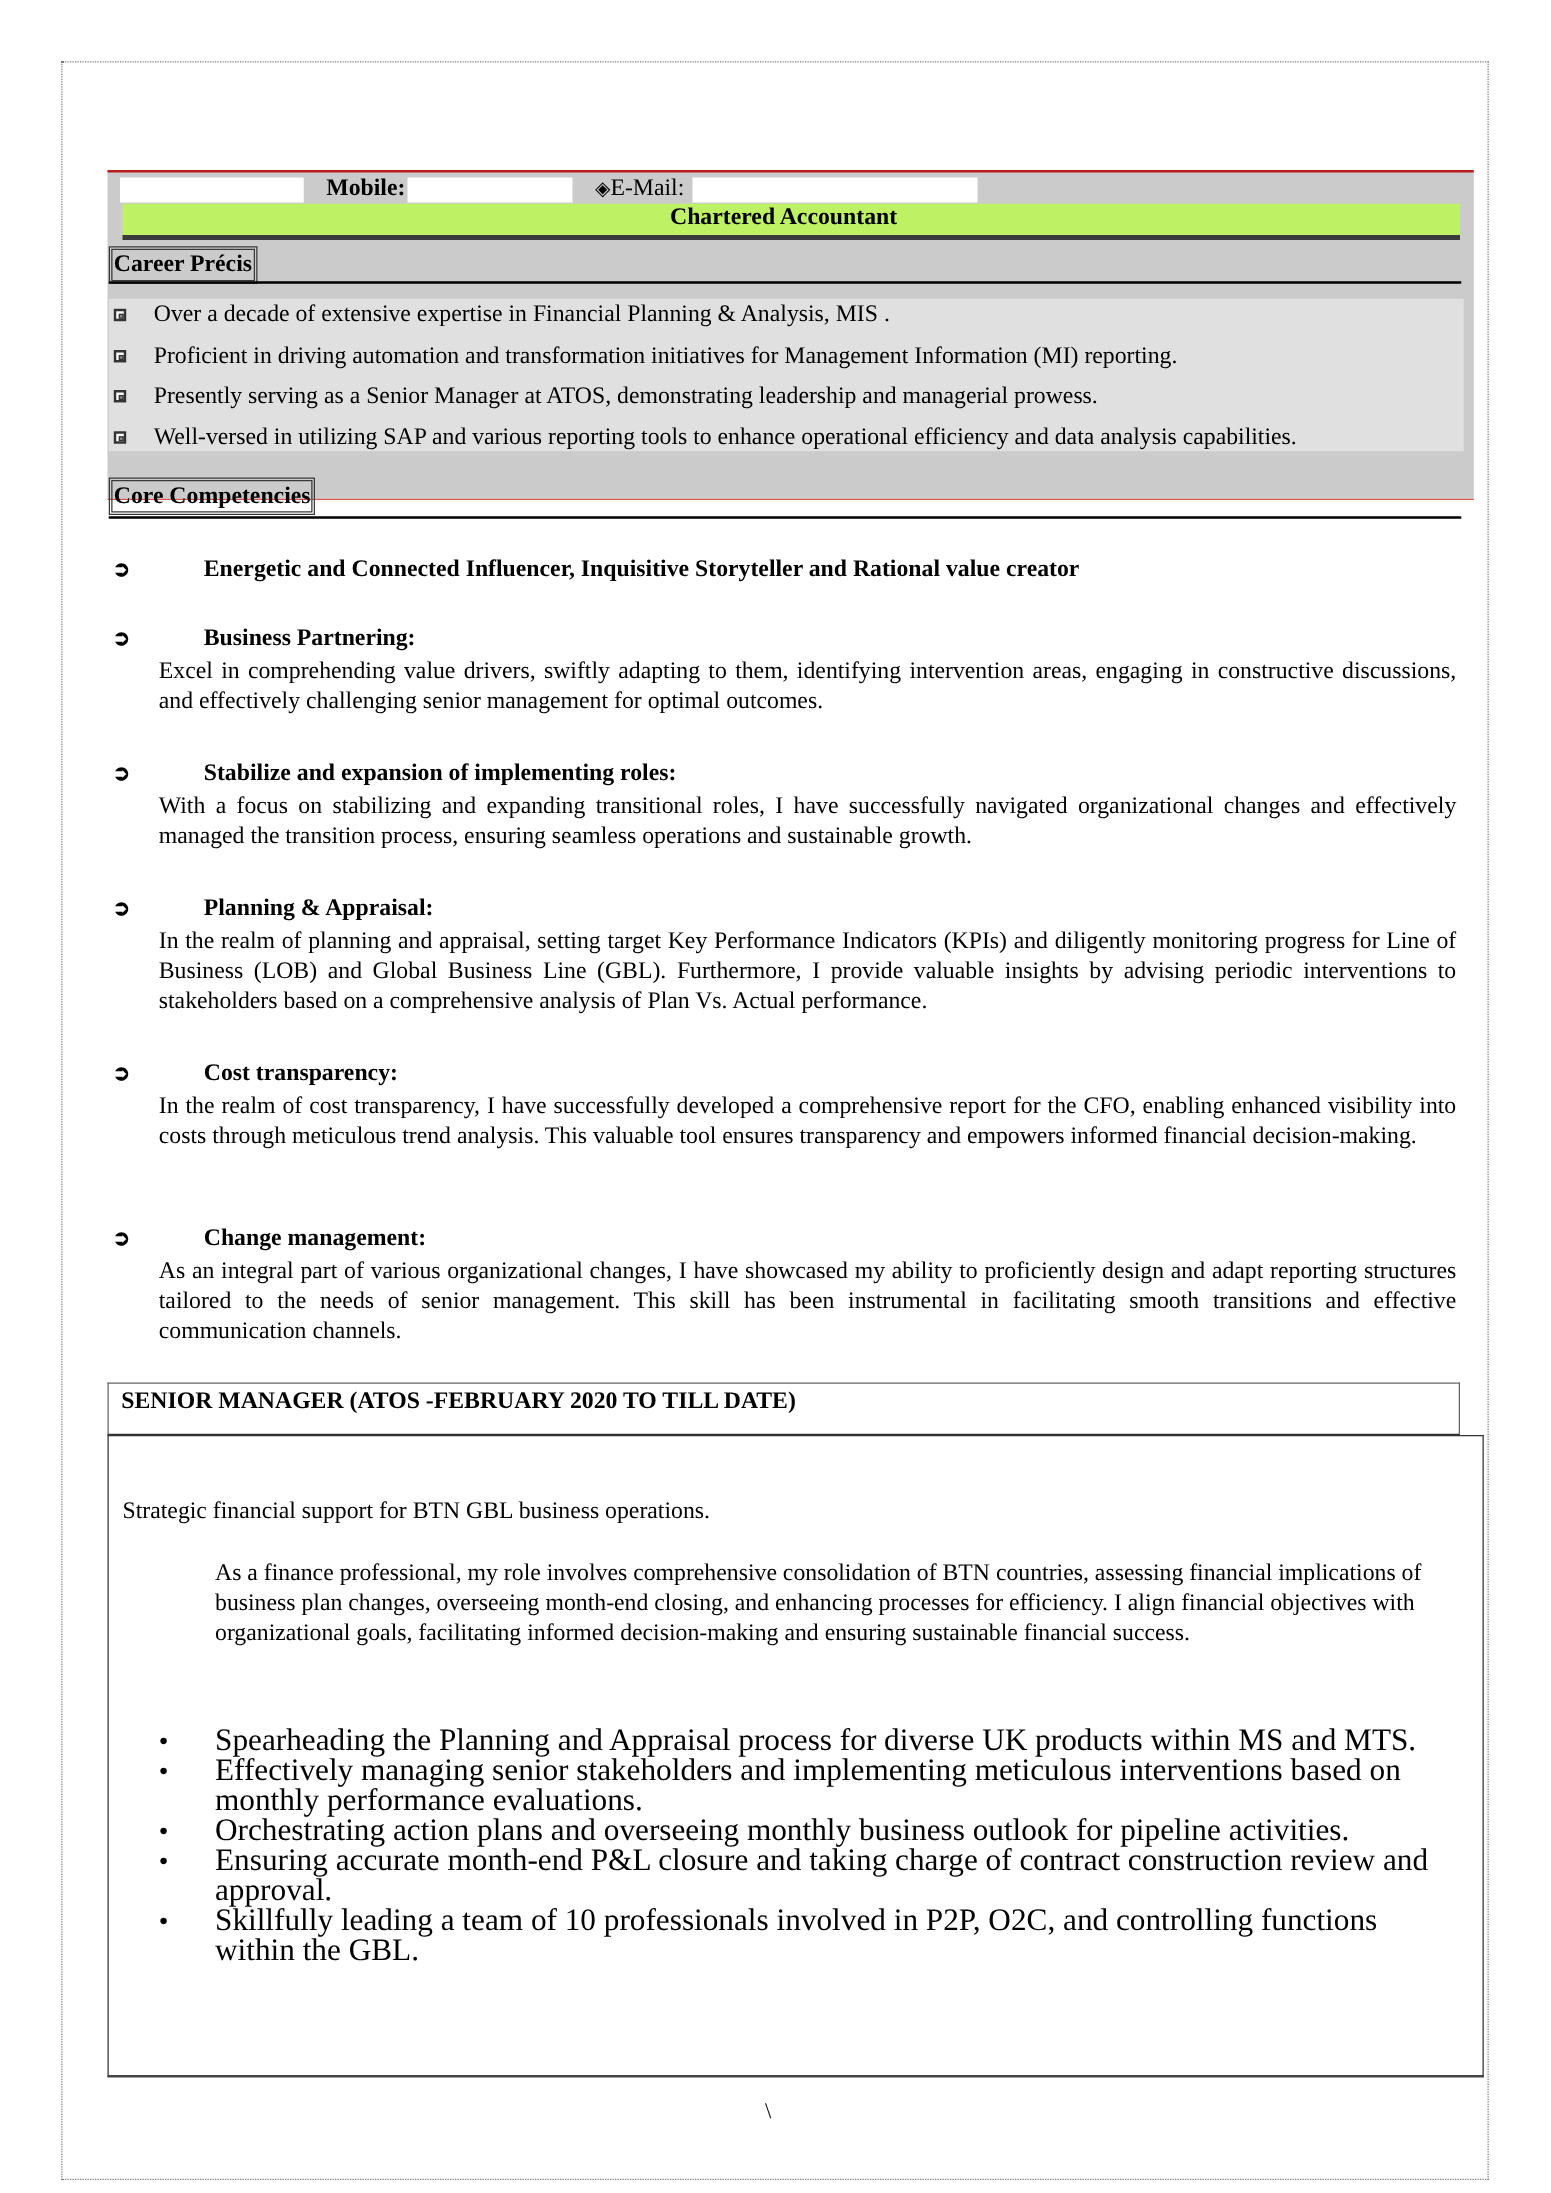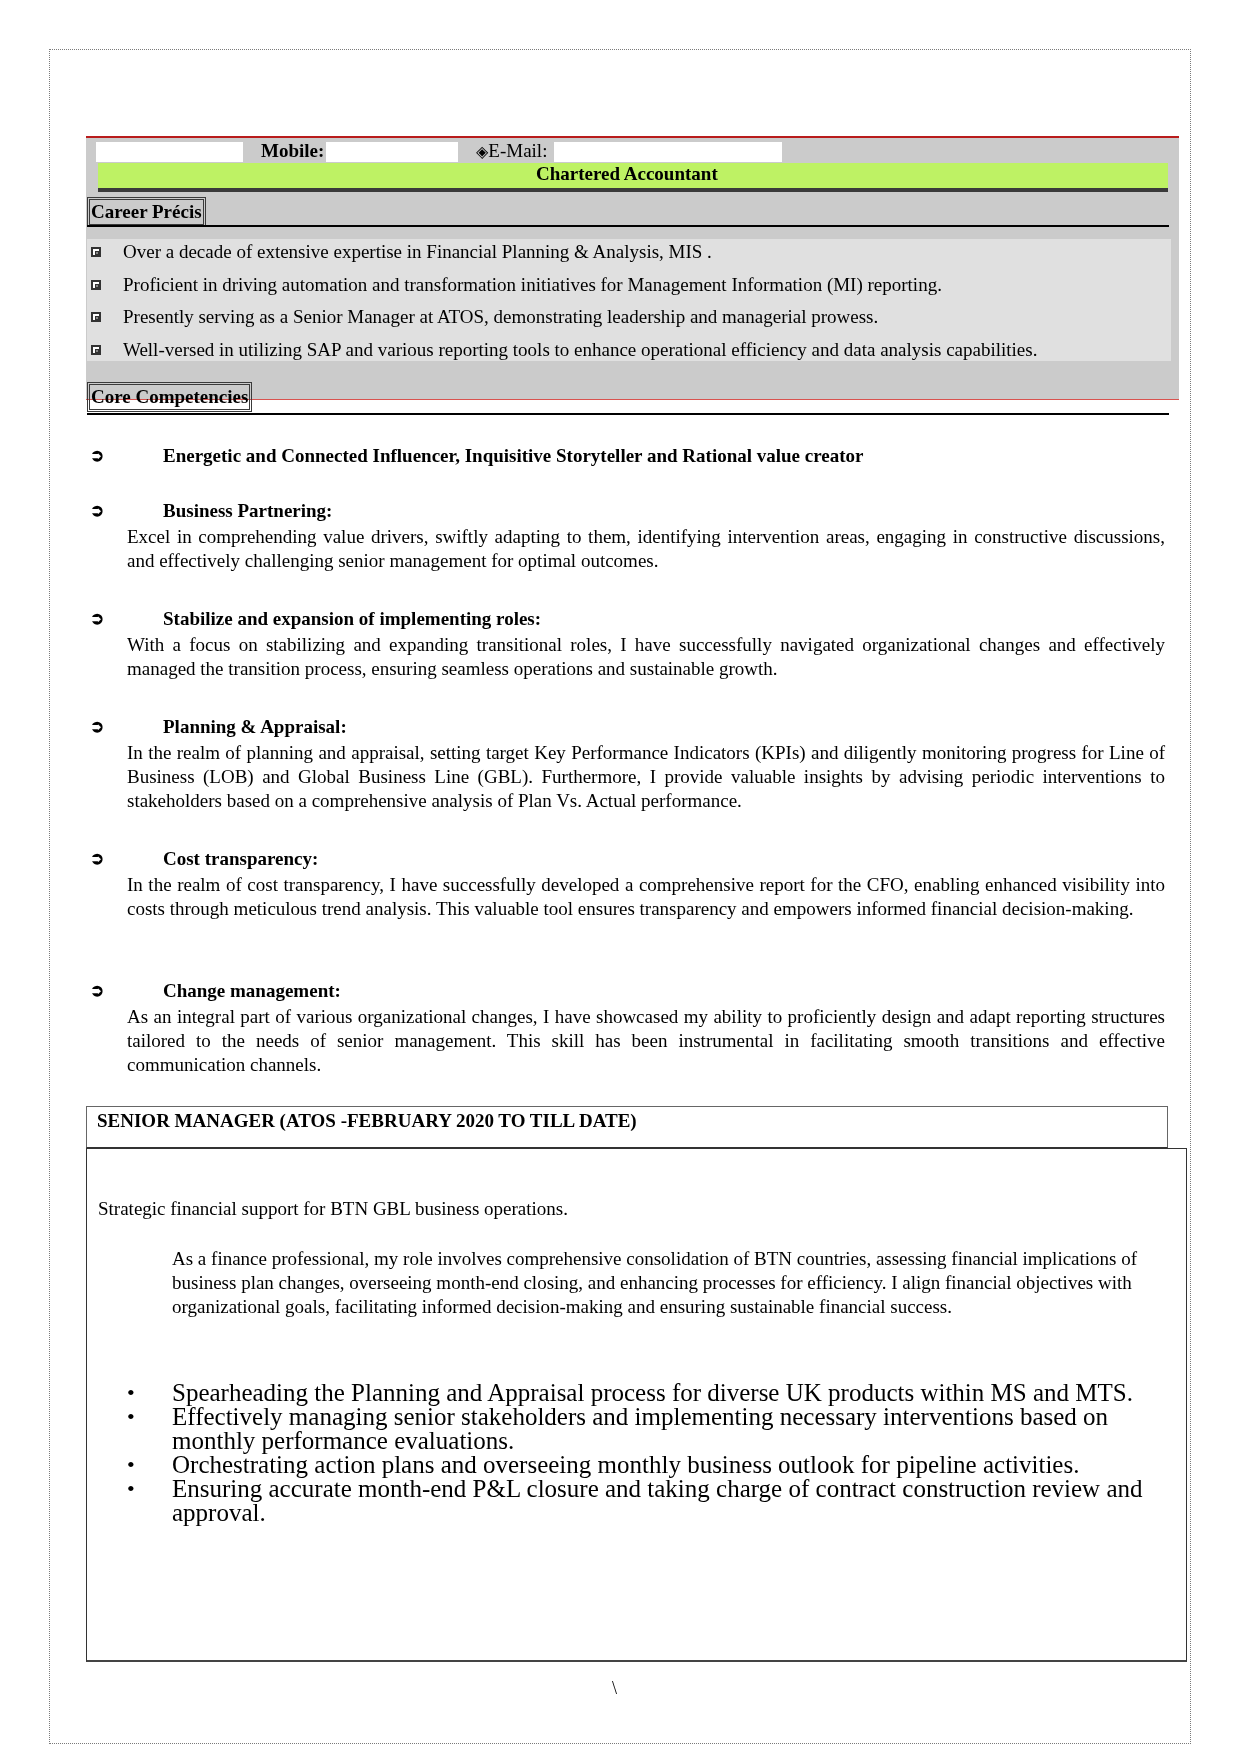--- a/index.html
+++ b/index.html
@@ -125,19 +125,20 @@
 </div>
 
 <div class="job-head">
   <span>SENIOR MANAGER (ATOS -FEBRUARY 2020 TO TILL DATE)</span>
 </div>
 <div class="job-box">
   <div class="job-lead">Strategic financial support for BTN GBL business operations.</div>
   <div class="job-para">As a finance professional, my role involves comprehensive consolidation of BTN countries, assessing financial implications of business plan changes, overseeing month-end closing, and enhancing processes for efficiency. I align financial objectives with organizational goals, facilitating informed decision-making and ensuring sustainable financial success.</div>
   <ul class="job-bullets">
     <li>Spearheading the Planning and Appraisal process for diverse UK products within MS and MTS.</li>
-    <li>Effectively managing senior stakeholders and implementing necessary interventions based on monthly performance evaluations.</li>
+    <li>Effectively managing senior stakeholders and implementing meticulous interventions based on monthly performance evaluations.</li>
     <li>Orchestrating action plans and overseeing monthly business outlook for pipeline activities.</li>
     <li>Ensuring accurate month-end P&amp;L closure and taking charge of contract construction review and approval.</li>
+    <li>Skillfully leading a team of 10 professionals involved in P2P, O2C, and controlling functions within the GBL.</li>
   </ul>
 </div>
 
 <div class="footer-mark">\</div>
 
 </body></html>

